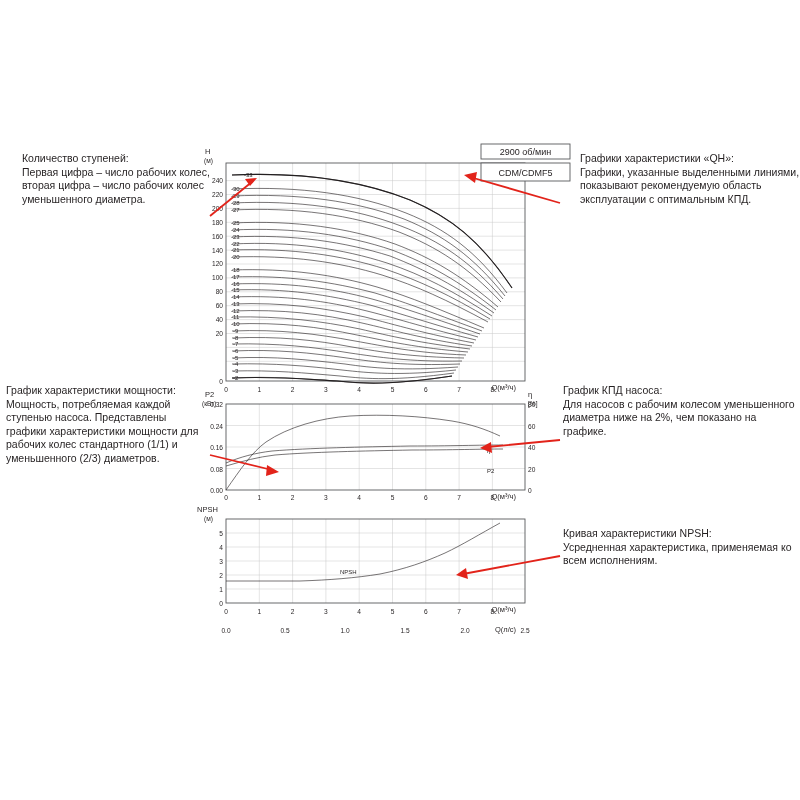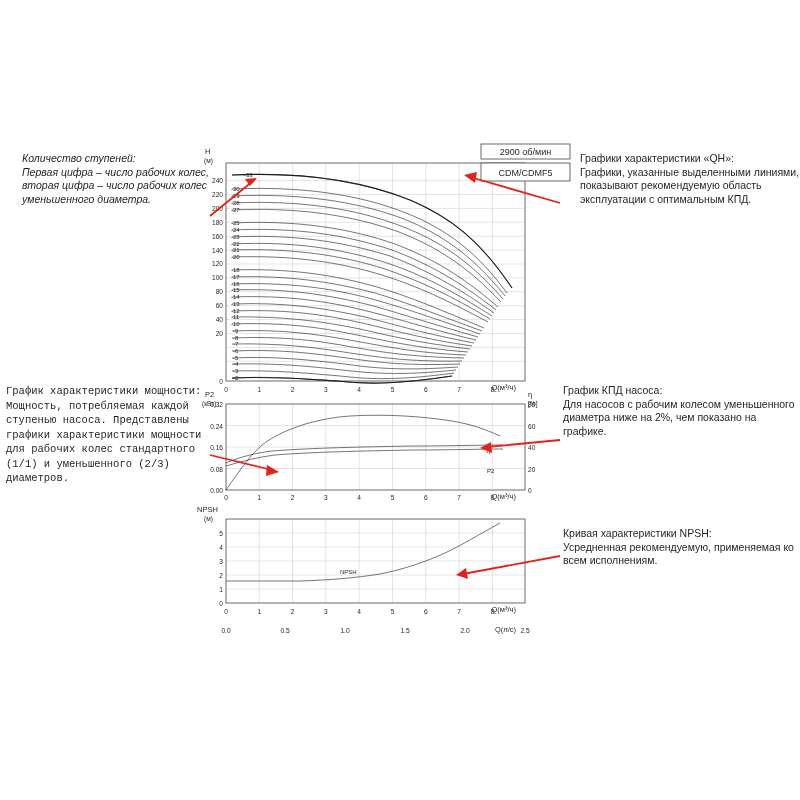--- a/index.html
+++ b/index.html
@@ -281,35 +281,35 @@
     <polygon points="480,448 492,453 491,442" stroke="none"></polygon>
 
     <line x1="560" y1="556" x2="463" y2="574"></line>
     <polygon points="456,575 468,579 466,568" stroke="none"></polygon>
   </g>
 
 </svg>
 </div>
 
 <div class="ann" style="left:22px;top:152px;width:190px;">
-  <span style="white-space:pre-line;font-style:italic;">Количество ступеней:
+  <span style="white-space:pre-line;">Количество ступеней:
 Первая цифра – число рабочих колес, вторая цифра – число рабочих колес уменьшенного диаметра.</span>
 </div>
 
 <div class="ann" style="left:563px;top:152px;width:232px;margin-left:17px;">
   <span style="white-space:pre-line;">Графики характеристики «QH»:
 Графики, указанные выделенными линиями, показывают рекомендуемую область эксплуатации с оптимальным КПД.</span>
 </div>
 
 <div class="ann" style="left:6px;top:384px;width:200px;">
-  <span style="white-space:pre-line;font-family:Liberation Mono, monospace;">График характеристики мощности:
+  <span style="white-space:pre-line;">График характеристики мощности:
 Мощность, потребляемая каждой ступенью насоса. Представлены графики характеристики мощности для рабочих колес стандартного (1/1) и уменьшенного (2/3) диаметров.</span>
 </div>
 
 <div class="ann" style="left:563px;top:384px;width:232px;">
   <span style="white-space:pre-line;text-align:center;">График КПД насоса:
 Для насосов с рабочим колесом уменьшенного диаметра ниже на 2%, чем показано на графике.</span>
 </div>
 
 <div class="ann" style="left:563px;top:527px;width:232px;">
   <span style="white-space:pre-line;">Кривая характеристики NPSH:
-Усредненная рекомендуемую, применяемая ко всем исполнениям.</span>
+Усредненная характеристика, применяемая ко всем исполнениям.</span>
 </div>
 
 </body></html>

